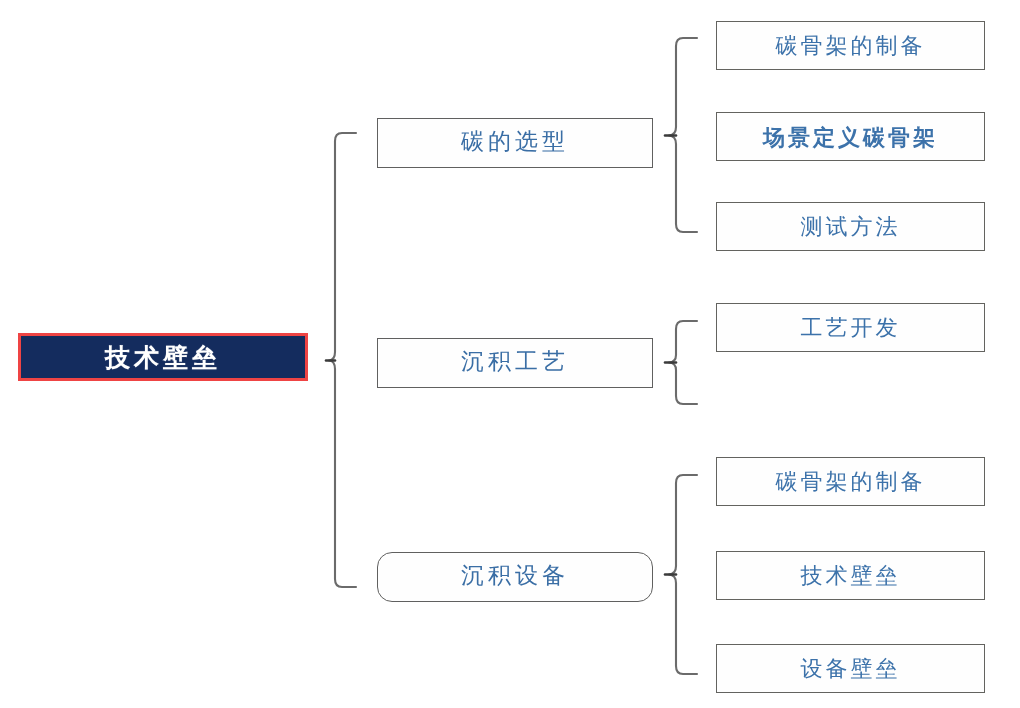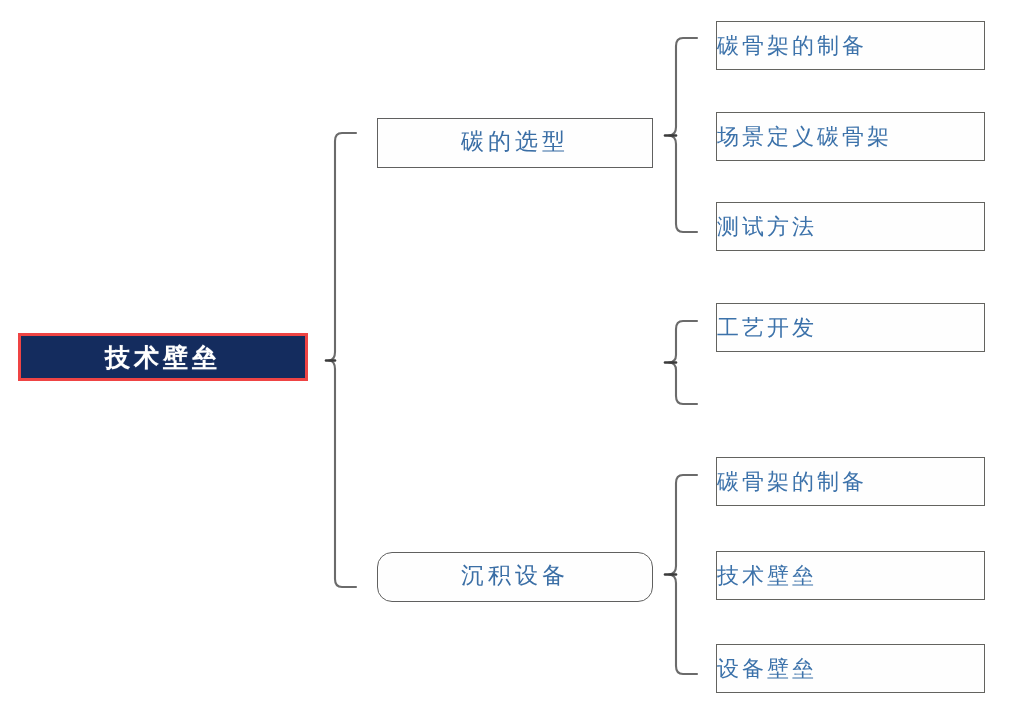--- a/index.html
+++ b/index.html
@@ -52,21 +52,21 @@
   }
 
   
   .leaf-node{
     position:absolute;
     left:716px;
     width:269px; height:49px;
     background:#fefefe;
     border:1.5px solid #63635f;
     box-sizing:border-box;
-    display:flex;align-items:center;justify-content:flex-start;
+    display:flex;align-items:center;justify-content:center;
   }
   .leaf-node .label{
     color:#3C72AA;
     font-size:22px;
     letter-spacing:3px;
     font-family:"DejaVu Serif","Liberation Serif",serif;
     line-height:1;
   }
 
   
@@ -107,30 +107,33 @@
   </div>
 
   <div class="root-node">
     <span class="label">技术壁垒</span>
   </div>
 
   <div class="branch-node" style="top:118px;">
     <span class="label">碳的选型</span>
   </div>
 
+  <div class="branch-node" style="top:338px;">
+    <span class="label">沉积工艺</span>
+  </div>
 
   <div class="branch-node" style="top:552px;border-radius:15px;">
     <span class="label">沉积设备</span>
   </div>
 
   <div class="leaf-node" style="top:21px;">
     <span class="label">碳骨架的制备</span>
   </div>
 
-  <div class="leaf-node" style="top:112px;">
+  <div class="leaf-node" style="top:112px;font-weight:bold;">
     <span class="label">场景定义碳骨架</span>
   </div>
 
   <div class="leaf-node" style="top:202px;">
     <span class="label">测试方法</span>
   </div>
 
   <div class="leaf-node" style="top:303px;">
     <span class="label">工艺开发</span>
   </div>

